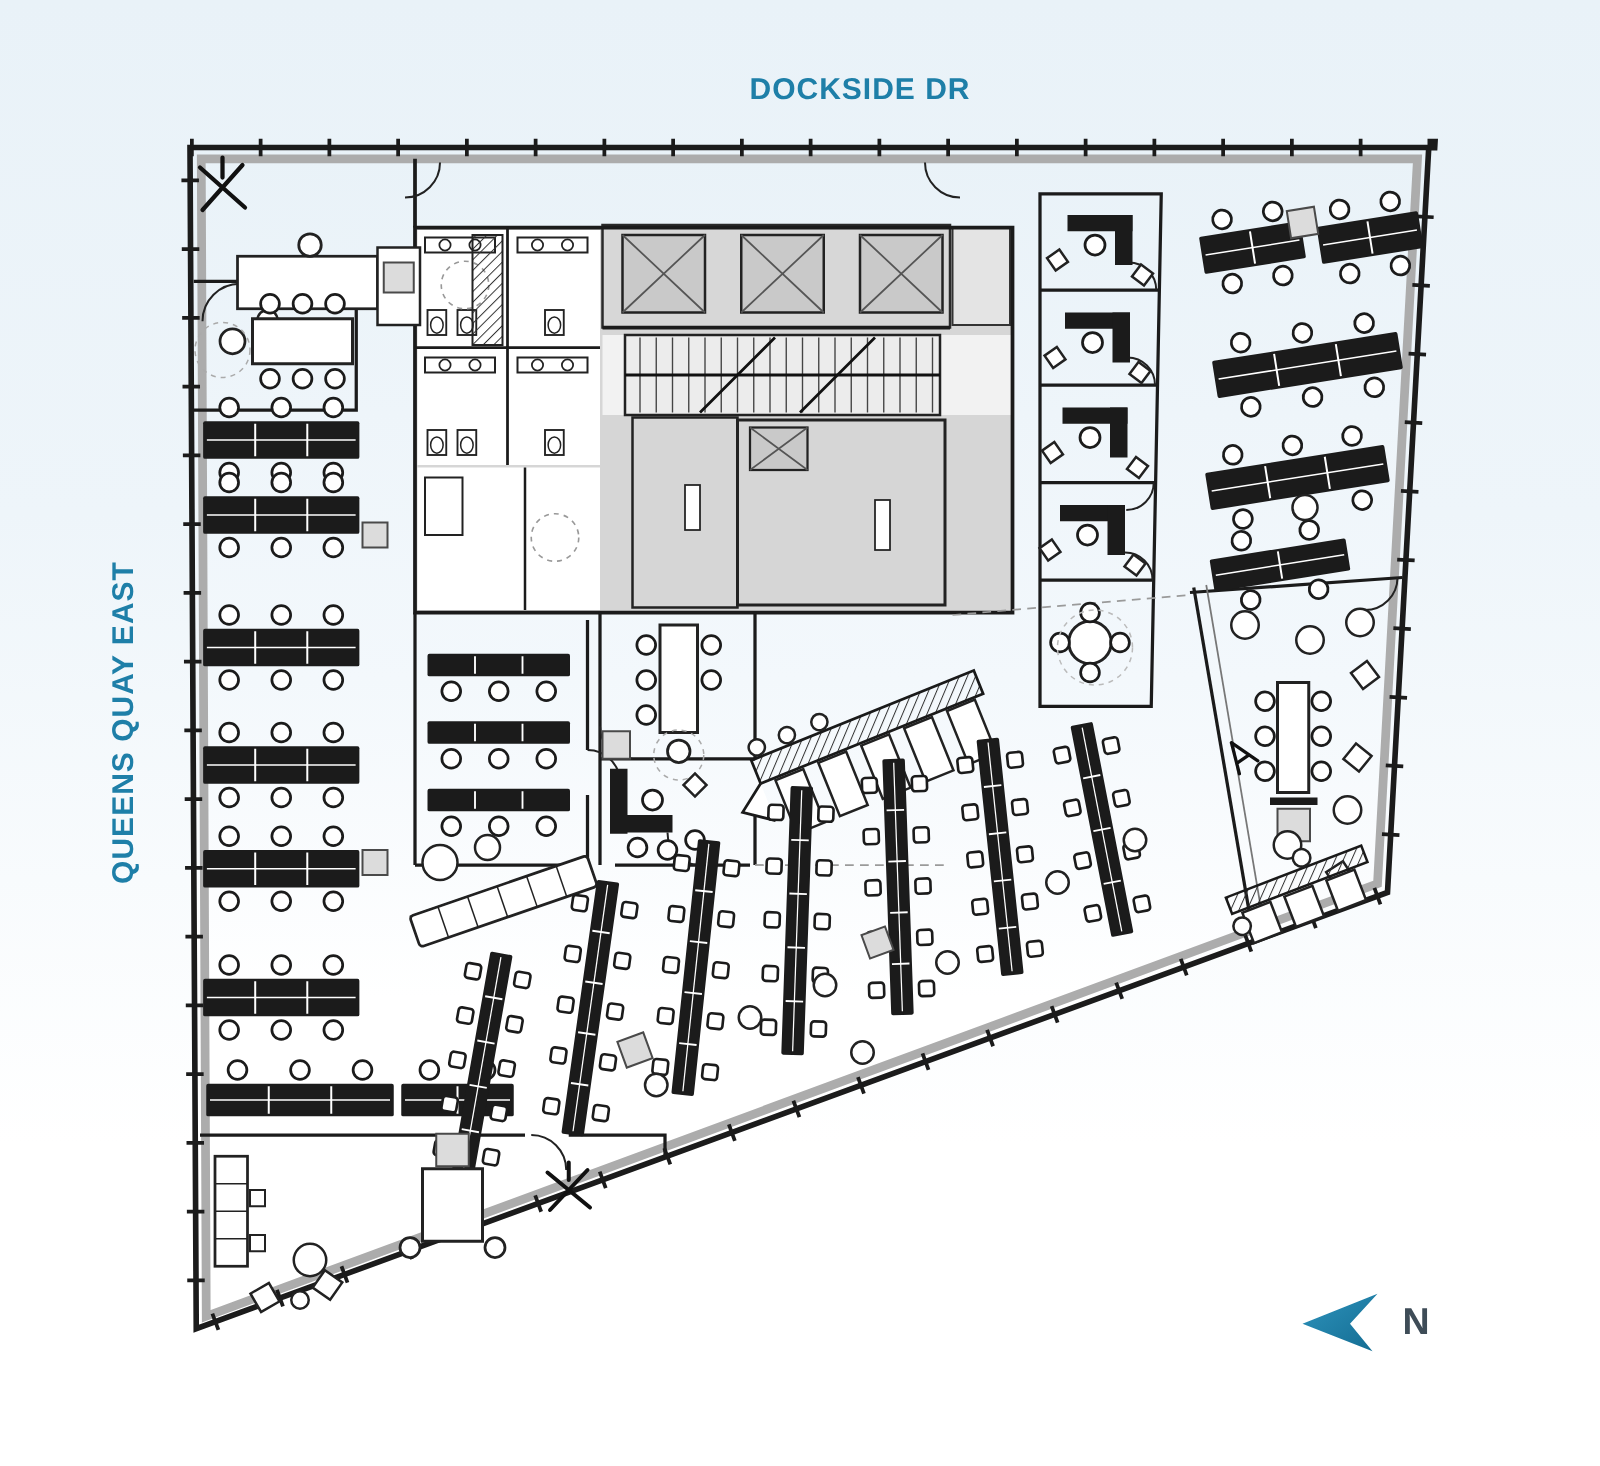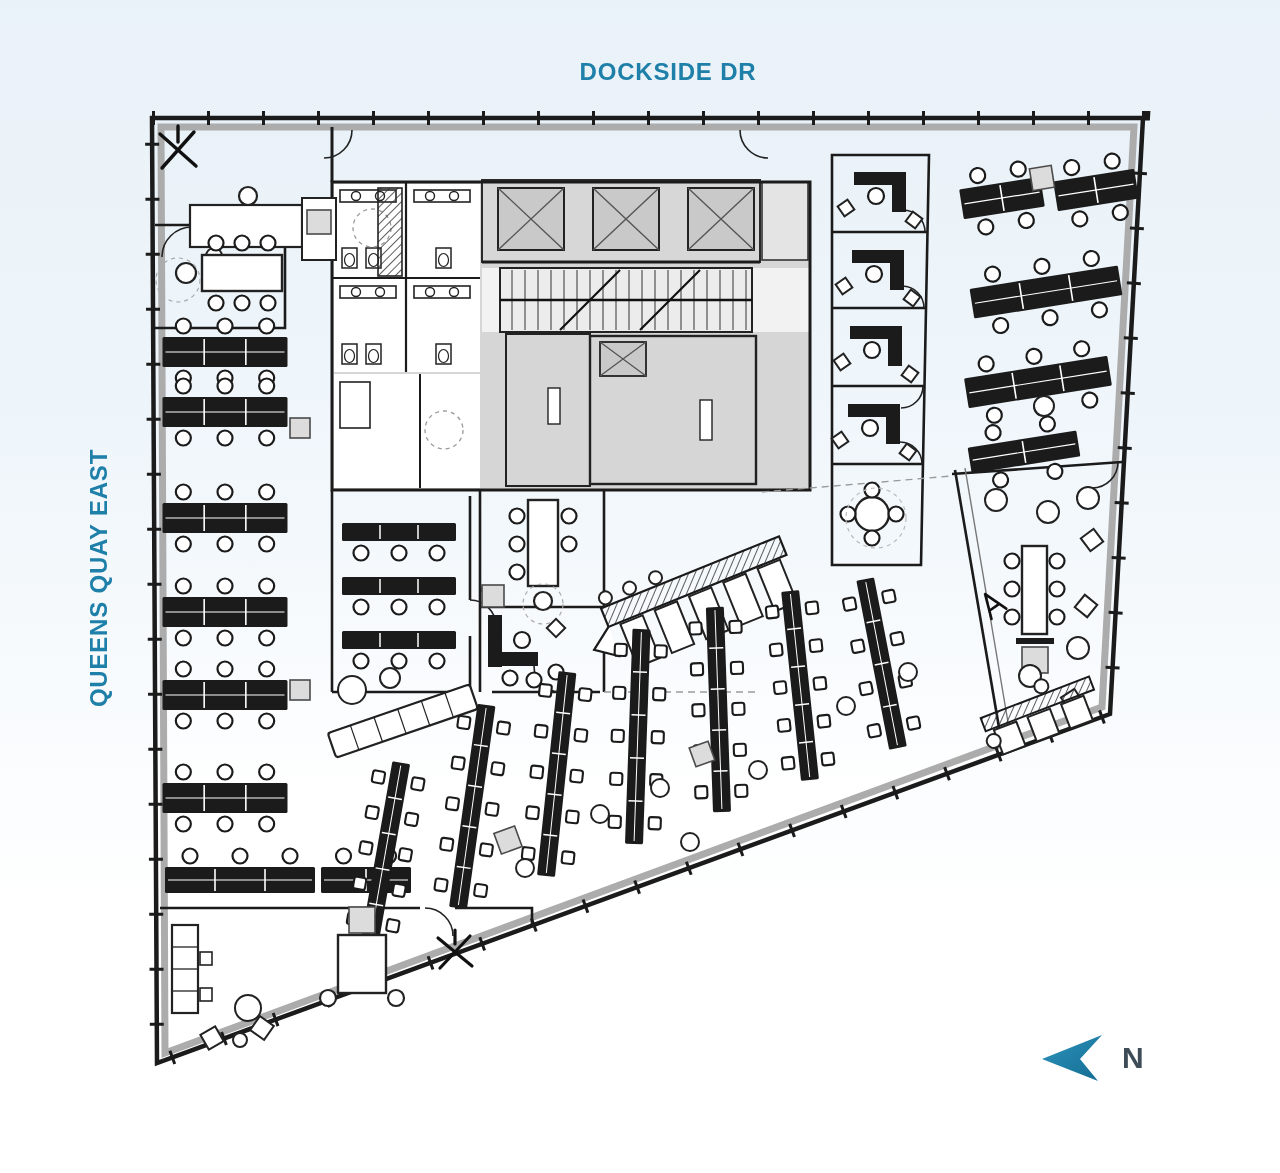--- a/index.html
+++ b/index.html
@@ -12,21 +12,21 @@
   .stage{position:relative;width:1280px;height:1173px;}
   .street{
     position:absolute;
     color:var(--accent,#1E7FA8);
     font-weight:bold;
     font-size:24px;
     letter-spacing:0.8px;
     white-space:nowrap;
     user-select:none;
   }
-  .street-top{left:668px;top:58px;transform:translateX(-50%);}
+  .street-top{left:688px;top:58px;transform:translateX(-50%);}
   .street-left{left:99px;top:578px;transform:translate(-50%,-50%) rotate(-90deg);}
   #plan{position:absolute;left:0;top:0;}
   .north{
     position:absolute;left:1040px;top:1032px;
     display:flex;align-items:center;
   }
   .north svg{display:block;}
   .north span{
     margin-left:16px;
     font-weight:bold;font-size:30px;

